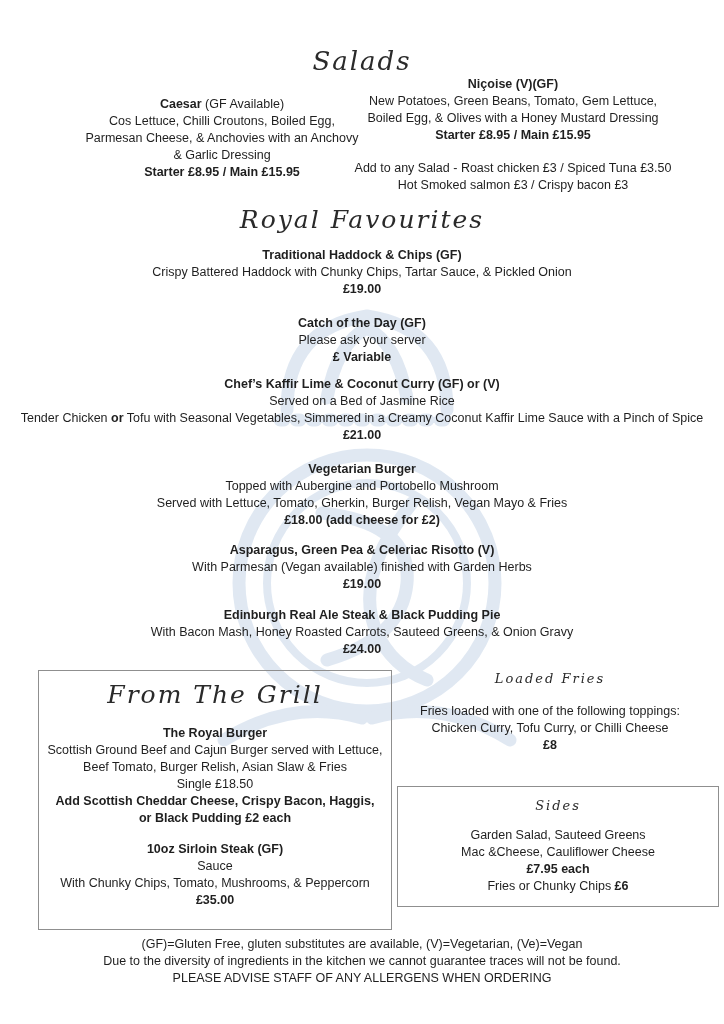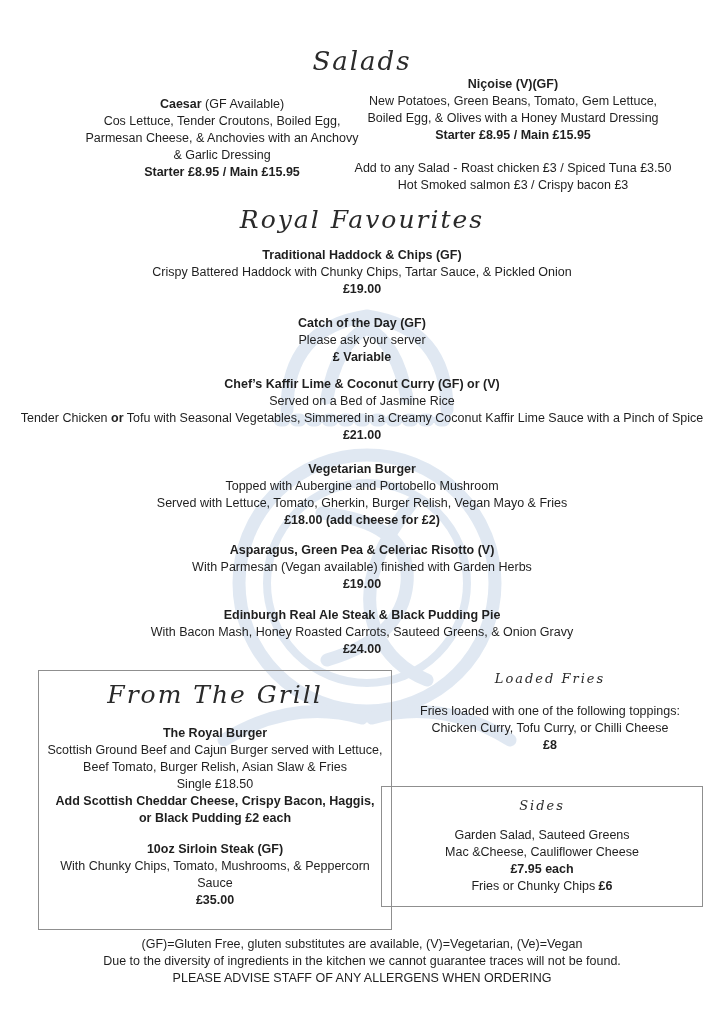--- a/index.html
+++ b/index.html
@@ -43,21 +43,21 @@
 
       <path d="M12 452 Q80 410 150 430"></path>
       <path d="M298 452 Q230 410 160 430"></path>
     </g>
   </svg>
 
   <div class="abs script h-lg center" style="left:0;top:44px;width:724px;">Salads</div>
 
   <div class="abs center" style="left:62px;top:96px;width:320px;">
     <div class="line"><span class="b">Caesar</span><span> (GF Available)</span></div>
-    <div class="line">Cos Lettuce, Tender Croutons, Boiled Egg,</div>
+    <div class="line">Cos Lettuce, Chilli Croutons, Boiled Egg,</div>
     <div class="line">Parmesan Cheese, &amp; Anchovies with an Anchovy</div>
     <div class="line">&amp; Garlic Dressing</div>
     <div class="line b">Starter £8.95 / Main £15.95</div>
   </div>
 
   <div class="abs center" style="left:353px;top:76px;width:320px;">
     <div class="line b">Niçoise (V)(GF)</div>
     <div class="line">New Potatoes, Green Beans, Tomato, Gem Lettuce,</div>
     <div class="line">Boiled Egg, &amp; Olives with a Honey Mustard Dressing</div>
     <div class="line b">Starter £8.95 / Main £15.95</div>
@@ -115,35 +115,35 @@
       <div class="line b">The Royal Burger</div>
       <div class="line">Scottish Ground Beef and Cajun Burger served with Lettuce,</div>
       <div class="line">Beef Tomato, Burger Relish, Asian Slaw &amp; Fries</div>
       <div class="line">Single £18.50</div>
       <div class="line b">Add Scottish Cheddar Cheese, Crispy Bacon, Haggis,</div>
       <div class="line b">or Black Pudding £2 each</div>
     </div>
     <div class="gap"></div>
     <div>
       <div class="line b">10oz Sirloin Steak (GF)</div>
+      <div class="line">Sauce</div>
       <div class="line">With Chunky Chips, Tomato, Mushrooms, &amp; Peppercorn</div>
-      <div class="line">Sauce</div>
       <div class="line b">£35.00</div>
     </div>
   </div>
 
   <div class="abs center" style="left:385px;top:666px;width:330px;">
     <div class="script h-sm">Loaded Fries</div>
     <div style="height:11px;"></div>
     <div class="line">Fries loaded with one of the following toppings:</div>
     <div class="line">Chicken Curry, Tofu Curry, or Chilli Cheese</div>
     <div class="line b">£8</div>
   </div>
 
-  <div class="abs box center" style="left:381px;top:786px;width:320px;height:119px;">
+  <div class="abs box center" style="left:397px;top:786px;width:320px;height:119px;">
     <div class="script h-sm" style="margin-top:6px;">Sides</div>
     <div style="height:8px;"></div>
     <div class="line">Garden Salad, Sauteed Greens</div>
     <div class="line">Mac &amp;Cheese, Cauliflower Cheese</div>
     <div class="line b">£7.95 each</div>
     <div class="line"><span>Fries or Chunky Chips </span><span class="b">£6</span></div>
   </div>
 
   <div class="abs center" style="left:0;top:936px;width:724px;">
     <div class="line">(GF)=Gluten Free, gluten substitutes are available, (V)=Vegetarian, (Ve)=Vegan</div>

